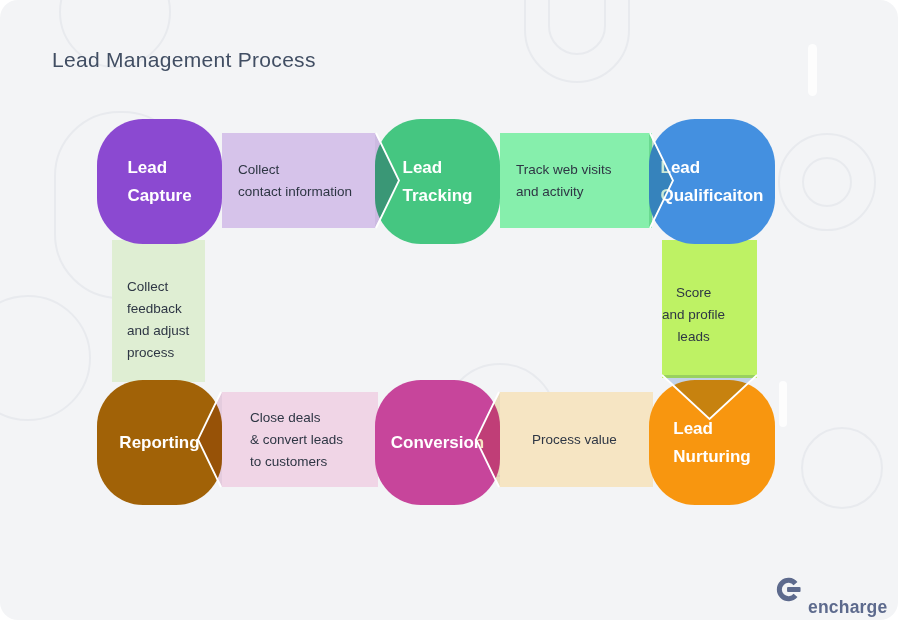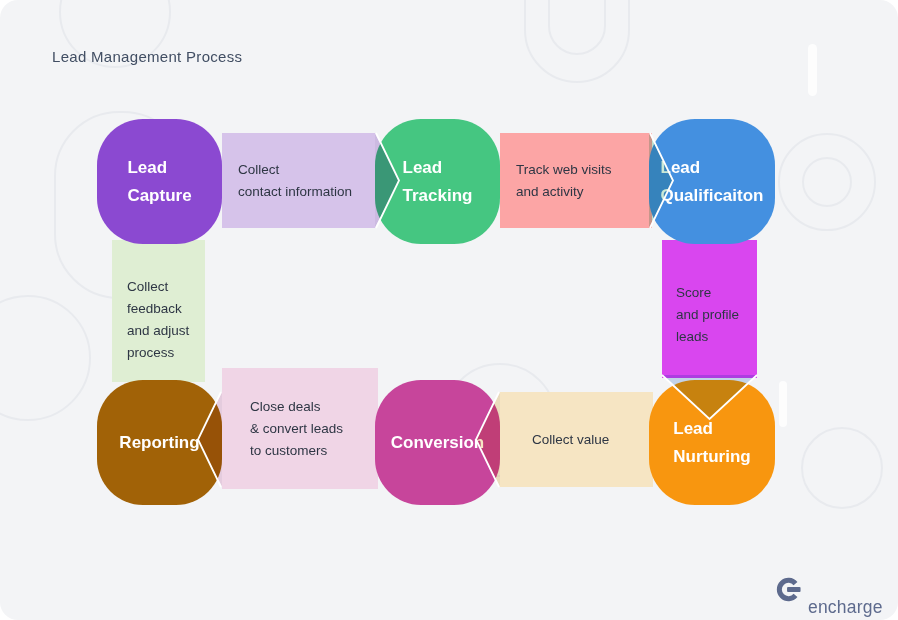--- a/index.html
+++ b/index.html
@@ -1,30 +1,30 @@
 <!DOCTYPE html>
 <html><head>
 <meta charset="utf-8">
 <style>
   html,body{margin:0;padding:0;background:#ffffff;font-family:"Liberation Sans",sans-serif;}
   .canvas{position:relative;width:898px;height:620px;background:#f3f4f6;border-radius:18px;overflow:hidden;}
   .decor{position:absolute;left:0;top:0;z-index:0;}
-  .title{position:absolute;left:52px;top:48px;font-size:15px;font-weight:500;color:#414e63;letter-spacing:.3px;z-index:2;}
+  .title{position:absolute;left:52px;top:48px;font-size:21px;font-weight:500;color:#414e63;letter-spacing:.3px;z-index:2;}
   .node{position:absolute;width:125px;height:125px;border-radius:46px;display:flex;align-items:center;justify-content:center;z-index:2;}
   .node-label{color:#ffffff;font-weight:700;font-size:17px;line-height:1.6;white-space:pre-line;}
   .arrow-body{position:absolute;z-index:1;display:flex;align-items:center;box-sizing:border-box;}
   .arrow-label{font-size:13.5px;line-height:22px;color:#2e3644;white-space:pre-line;}
   .arrow-tip{position:absolute;z-index:3;mix-blend-mode:multiply;}
   .tip-right{clip-path:polygon(0 0,100% 50%,0 100%);}
   .tip-left{clip-path:polygon(100% 0,0 50%,100% 100%);}
   .tip-down{clip-path:polygon(0 0,100% 0,50% 100%);}
   .tip-stroke{position:absolute;z-index:4;overflow:visible;}
   .tip-stroke polyline{fill:none;stroke:#ffffff;stroke-width:1.8;}
   .logo{position:absolute;left:775px;top:561px;display:flex;align-items:center;gap:6px;z-index:2;}
-  .logo-text{font-size:17.5px;font-weight:400;color:#5d6a8d;letter-spacing:.2px;margin-top:36px;}
+  .logo-text{font-size:17.5px;font-weight:700;color:#5d6a8d;letter-spacing:.2px;margin-top:36px;}
 </style>
 </head>
 <body>
 
 <div class="canvas">
 
   <svg class="decor" width="898" height="620">
     <g fill="none" stroke="#e8eaee" stroke-width="2">
       <path d="M525 -30 V30 a52 52 0 0 0 104 0 V-30"></path>
       <path d="M549 -30 V26 a28 28 0 0 0 56 0 V-30"></path>
@@ -42,36 +42,36 @@
     </g>
   </svg>
 
   <div class="title">Lead Management Process</div>
 
   <div class="arrow-body" style="left: 222px; top: 133px; width: 153px; height: 95px; padding-left: 16px; background: rgb(214, 195, 234);">
     <div class="arrow-label">Collect
 contact information</div>
   </div>
 
-  <div class="arrow-body" style="left: 500px; top: 133px; width: 152px; height: 95px; padding-left: 16px; background: #fca5a5;">
+  <div class="arrow-body" style="left: 500px; top: 133px; width: 152px; height: 95px; padding-left: 16px; background: #86efac;">
     <div class="arrow-label">Track web visits
 and activity</div>
   </div>
 
-  <div class="arrow-body" style="left: 662px; top: 240px; width: 95px; height: 138px; padding-left: 14px; padding-top: 12px; background: #d946ef;">
+  <div class="arrow-body" style="left: 662px; top: 240px; width: 95px; height: 138px; padding-top: 12px; background: #bef264; text-align: center;">
     <div class="arrow-label">Score
 and profile
 leads</div>
   </div>
 
   <div class="arrow-body" style="left: 500px; top: 392px; width: 153px; height: 95px; padding-left: 32px; background: rgb(246, 229, 195);">
-    <div class="arrow-label">Collect value</div>
+    <div class="arrow-label">Process value</div>
   </div>
 
-  <div class="arrow-body" style="left: 222px; top: 368px; width: 156px; height: 121px; padding-left: 28px; background: rgb(240, 213, 230);">
+  <div class="arrow-body" style="left: 222px; top: 392px; width: 156px; height: 95px; padding-left: 28px; background: rgb(240, 213, 230);">
     <div class="arrow-label">Close deals
 &amp; convert leads
 to customers</div>
   </div>
 
   <div class="arrow-body" style="left: 112px; top: 240px; width: 93px; height: 142px; padding-left: 15px; padding-top: 18px; background: rgb(223, 238, 211);">
     <div class="arrow-label">Collect
 feedback
 and adjust
 process</div>

